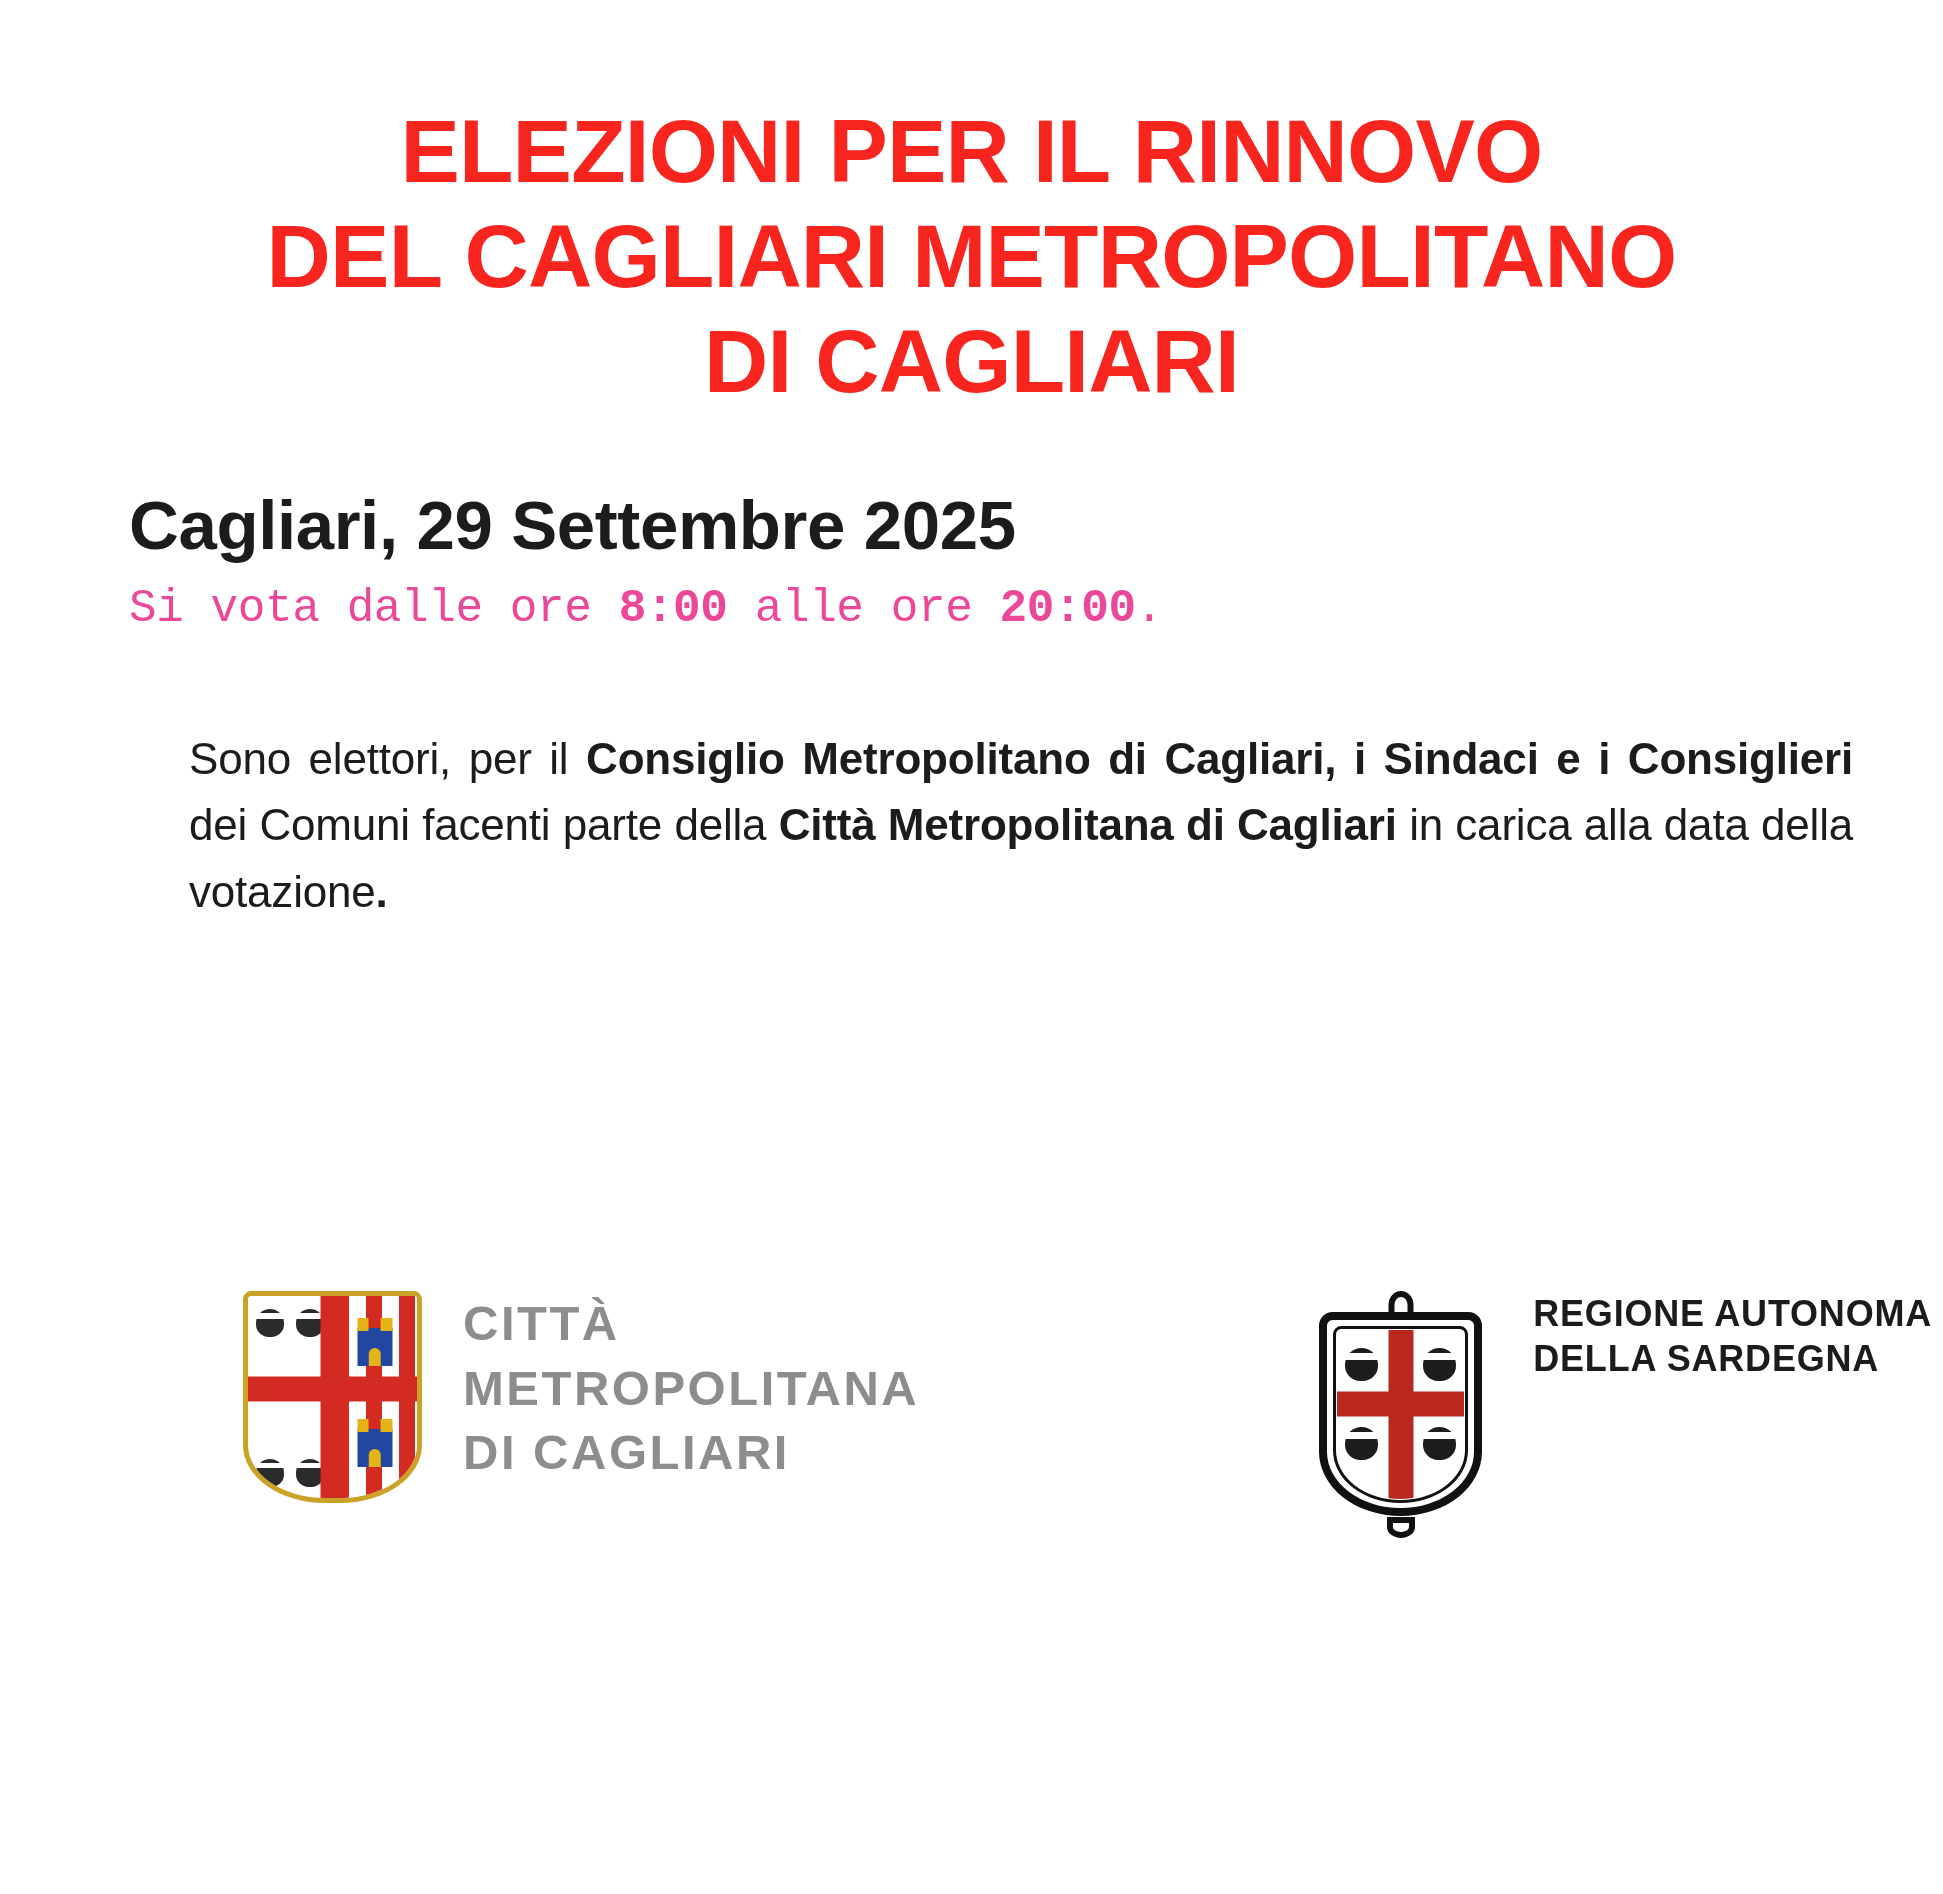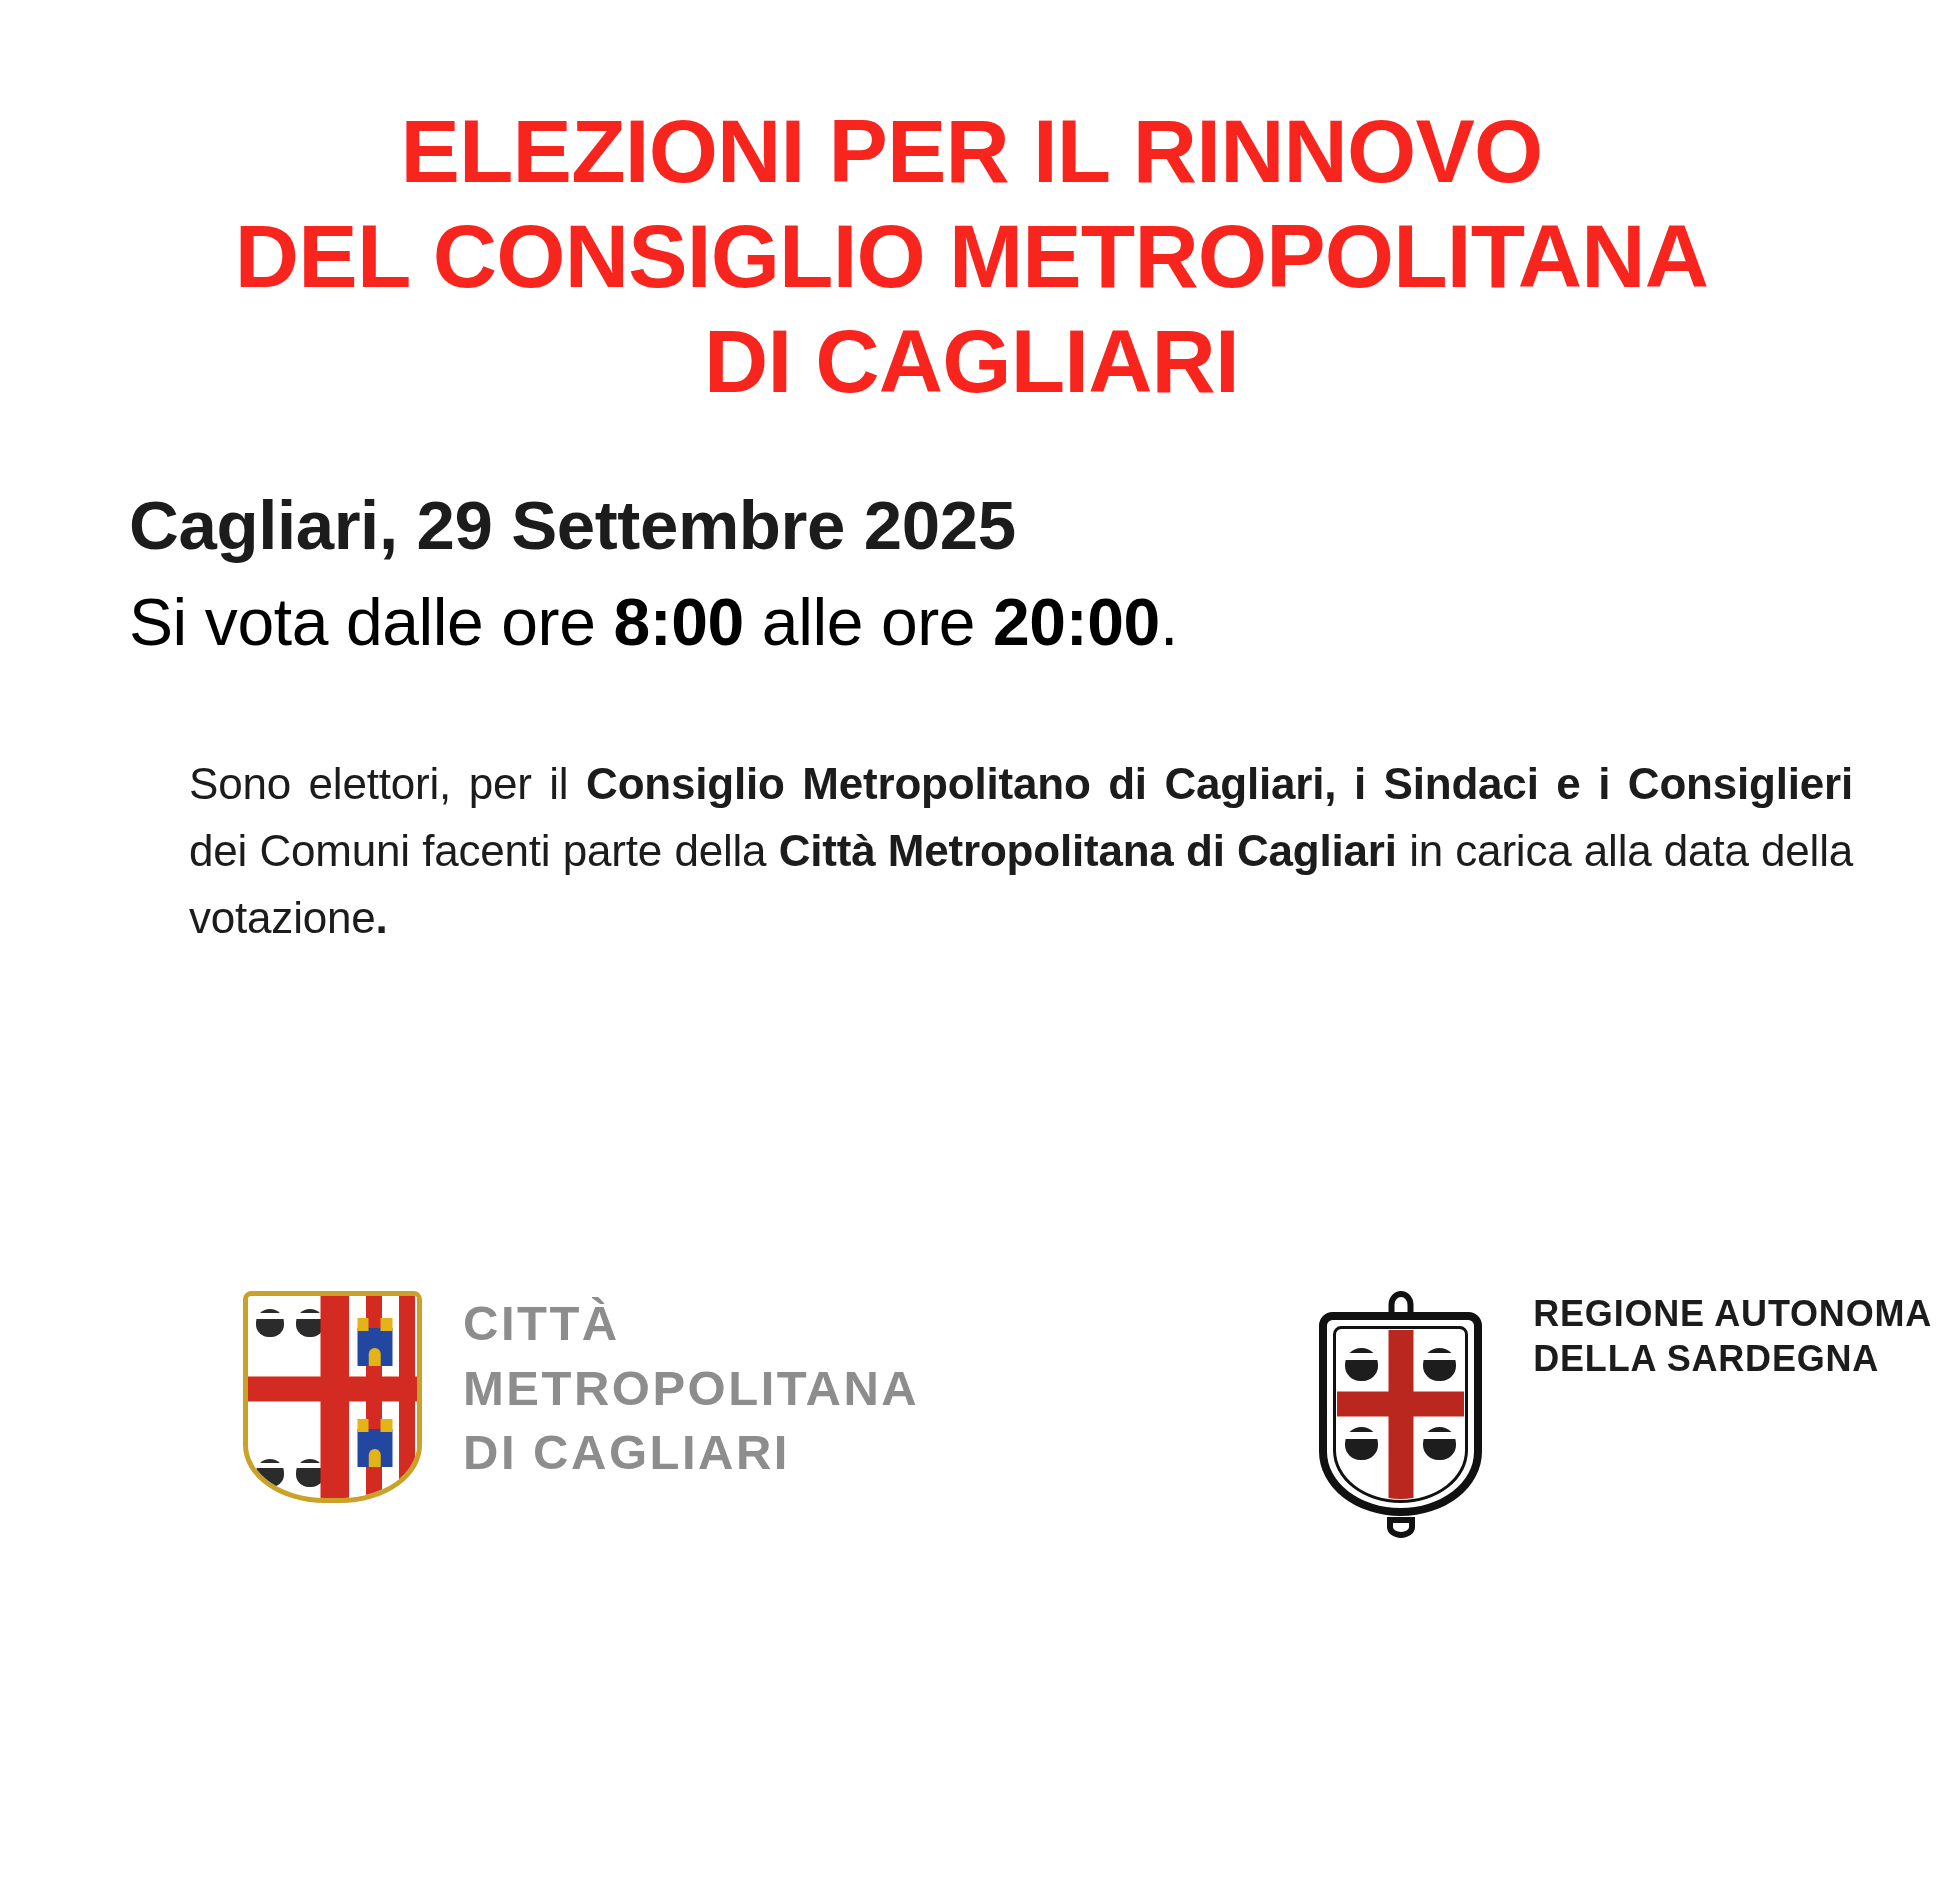--- a/index.html
+++ b/index.html
@@ -50,26 +50,27 @@
     text-align: left;
   }
   .date-line {
     font-size: 69px;
     font-weight: bold;
     line-height: 1.22;
     color: #1c1c1c;
     letter-spacing: -0.4px;
   }
   .hours-line {
-    font-size: 66px;
+    font-size: 46px;
     font-weight: normal;
     line-height: 1.28;
-    color: #000000;
+    color: #ec4899;
     margin-top: 11.5px;
     letter-spacing: -0.4px;
+    font-family: Liberation Mono, monospace;
   }
   .hours-line b { font-weight: bold; }
 
   
   .body-text {
     margin: 16px;
     padding: 71px 74px 0 173px;
     text-align: justify;
     text-justify: inter-word;
     font-size: 44px;
@@ -301,21 +302,21 @@
   .ras-words .grp { margin-bottom: 21.4px; }
   .ras-words .grp:last-child { margin-bottom: 0; }
 </style>
 </head>
 <body>
 
 <div class="poster">
 
   <h1 class="headline">
     <span class="l1">ELEZIONI PER IL RINNOVO</span>
-    <span class="l2">DEL CONSIGLIO METROPOLITANA</span>
+    <span class="l2">DEL CAGLIARI METROPOLITANO</span>
     <span class="l3">DI CAGLIARI</span>
   </h1>
 
   <div class="datablock">
     <div class="date-line">Cagliari, 29 Settembre 2025</div>
     <div class="hours-line">
       <span>Si vota dalle ore </span><b>8:00</b><span> alle ore </span><b>20:00</b><span>.</span>
     </div>
   </div>
 

